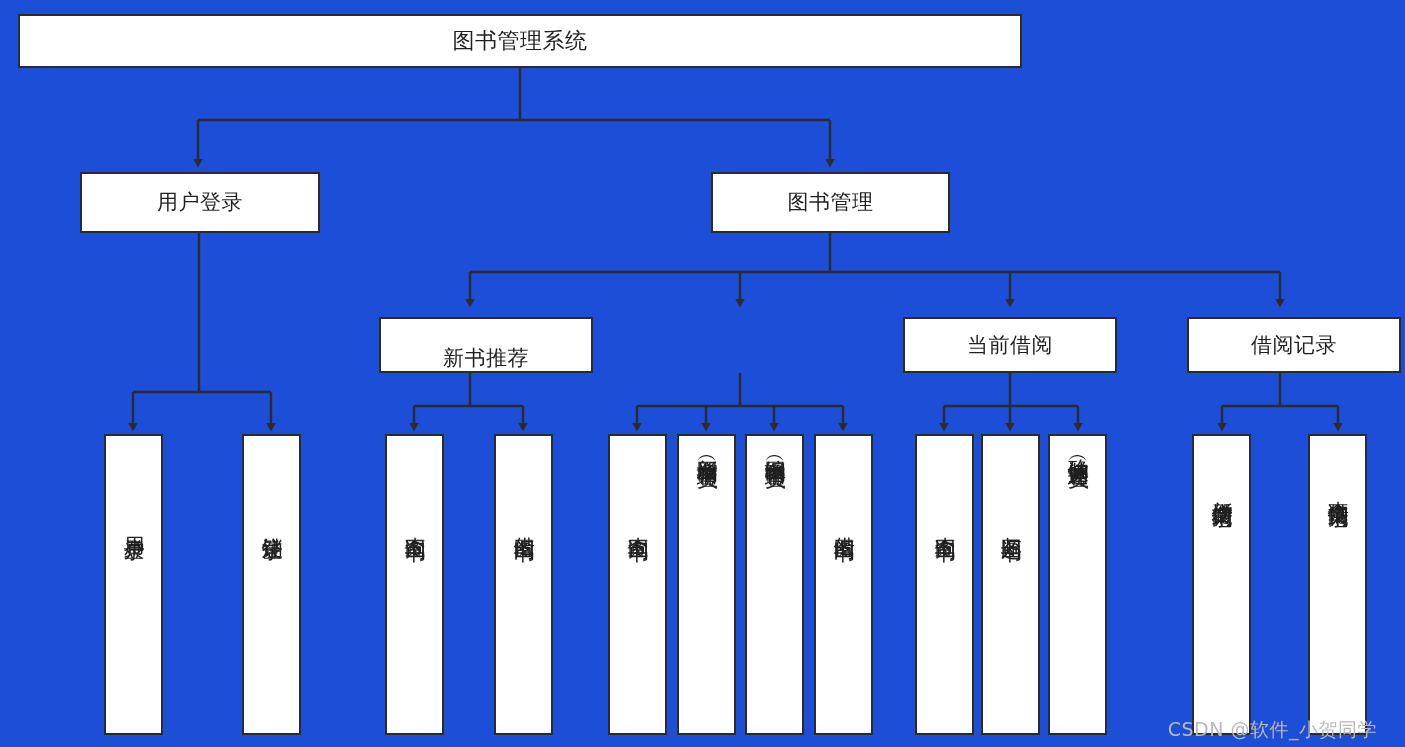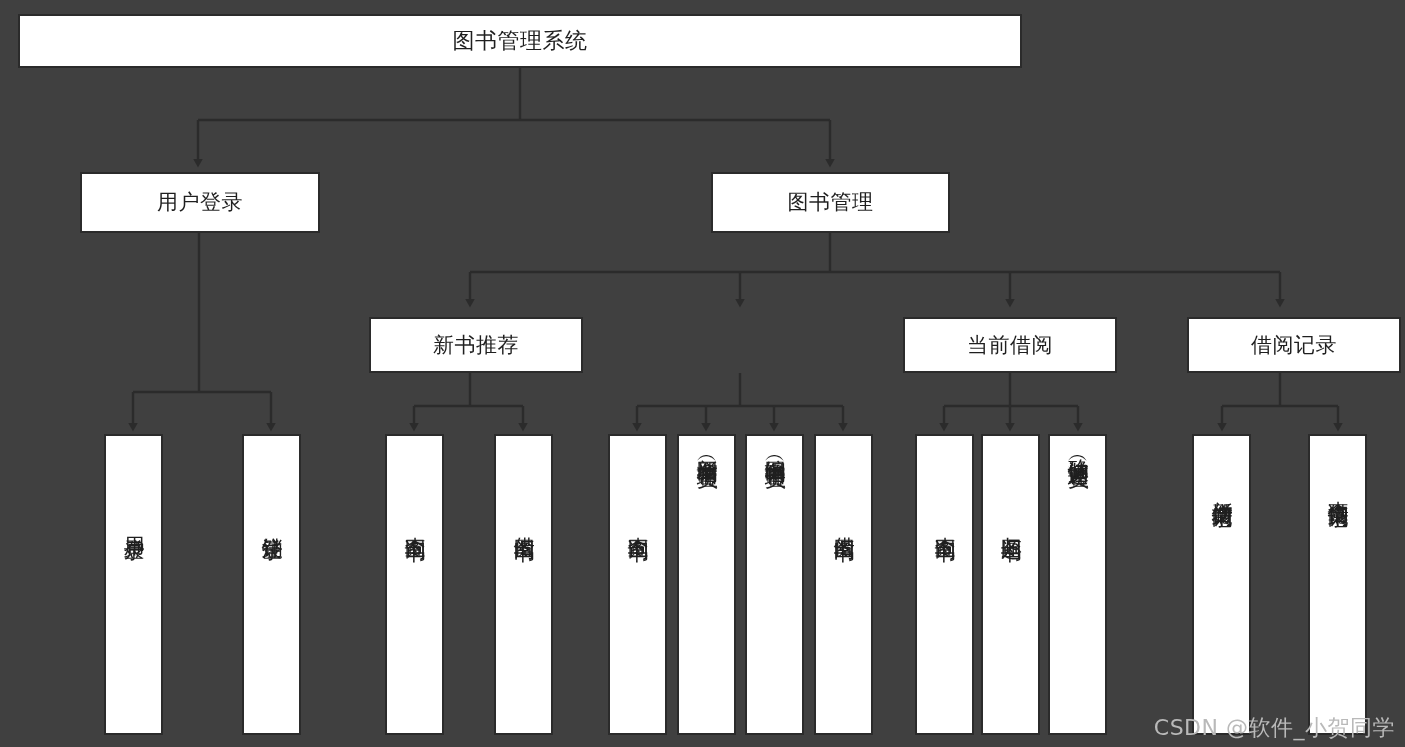--- a/index.html
+++ b/index.html
@@ -9,21 +9,21 @@
     background: #ffffff;
   }
   body {
     font-family: "DejaVu Sans", "Liberation Sans", sans-serif;
     color: #1a1a1a;
   }
   #canvas {
     position: relative;
     width: 1405px;
     height: 747px;
-    background: #404040;
+    background: #1d4ed8;
     overflow: hidden;
   }
   #edges {
     position: absolute;
     left: 0;
     top: 0;
     width: 1405px;
     height: 747px;
     pointer-events: none;
   }
@@ -64,23 +64,23 @@
   }
   .node.leaf.mid .label {
     margin-top: 78px;
   }
   .node.leaf.mid2 .label {
     margin-top: 42px;
   }
 
   #watermark {
     position: absolute;
-    right: 10px;
+    right: 28px;
     bottom: 4px;
-    font-size: 22px;
+    font-size: 19px;
     color: #b9b9b9;
     letter-spacing: 0.5px;
     z-index: 5;
     white-space: nowrap;
   }
 </style>
 </head>
 <body>
 
 <div id="canvas">
@@ -139,21 +139,21 @@
     <span class="label">图书管理系统</span>
   </div>
 
   <div class="node level2" style="left:80px; top:172px; width:240px; height:61px;">
     <span class="label">用户登录</span>
   </div>
   <div class="node level2" style="left:711px; top:172px; width:239px; height:61px;justify-content:center;">
     <span class="label">图书管理</span>
   </div>
 
-  <div class="node level3" style="left:369px; top:317px; width:214px; height:56px;">
+  <div class="node level3" style="left:379px; top:317px; width:214px; height:56px;align-items:flex-end;">
     <span class="label">新书推荐</span>
   </div>
   <div class="node level3" style="left:903px; top:317px; width:214px; height:56px;">
     <span class="label">当前借阅</span>
   </div>
   <div class="node level3" style="left:1187px; top:317px; width:214px; height:56px;">
     <span class="label">借阅记录</span>
   </div>
 
   <div class="node leaf mid" style="left:104px; top:434px; width:59px; height:301px;">

